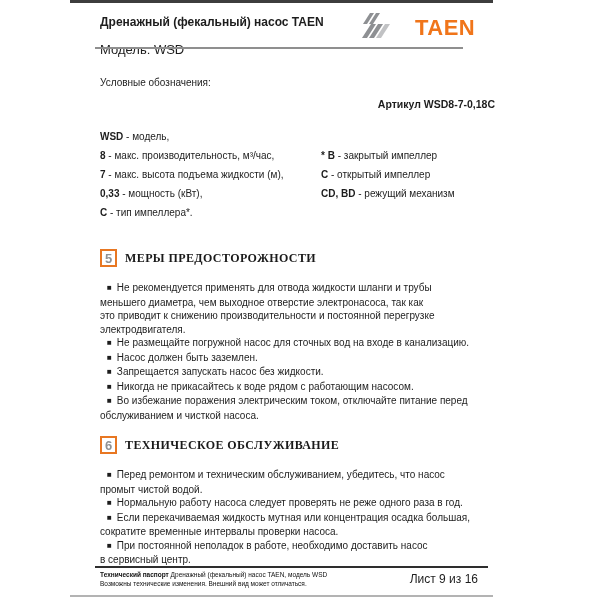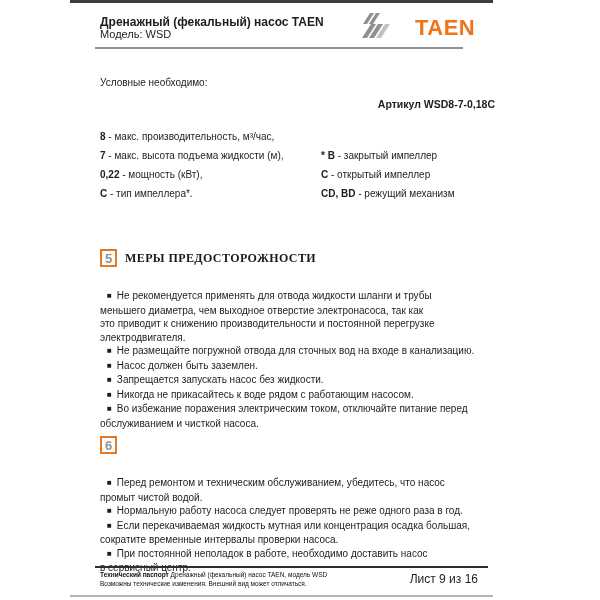--- a/index.html
+++ b/index.html
@@ -6,21 +6,21 @@
   .canvas{position:relative;width:600px;height:600px;background:#ffffff;overflow:hidden;
           font-family:"Liberation Sans", sans-serif;color:#1d1d1d;}
 
   
   .scan-bar-top{position:absolute;left:70px;top:0;width:423px;height:3px;background:#3d3d3d;}
   .scan-bar-bottom{position:absolute;left:70px;top:595px;width:423px;height:2px;background:#b3b3b3;}
 
   
   .header-left{position:absolute;left:100px;top:17px;line-height:10px;}
   .hdr-title{font-size:12px;font-weight:bold;}
-  .hdr-model{font-size:11px;margin-top:2px;}
+  .hdr-model{font-size:13px;margin-top:18px;}
   .logo{position:absolute;left:360px;top:12px;display:flex;align-items:center;gap:21px;}
   .logo-text{font-size:22px;font-weight:800;color:#F0751A;letter-spacing:0.5px;
              font-family:"Liberation Sans",sans-serif;transform:scaleY(1.02);}
   .header-rule{position:absolute;left:95px;top:47px;width:368px;height:2px;background:#8f8f8f;}
 
   
   .legend{position:absolute;left:100px;top:77px;width:395px;}
   .legend-heading{font-size:10px;}
   .legend-article{font-size:10.5px;font-weight:bold;margin-top:10px;text-align:right;}
   .legend-cols{position:relative;margin-top:17px;}
@@ -32,21 +32,21 @@
   
   .section{position:absolute;left:100px;width:395px;}
   .sec5{top:249px;}
   .sec6{top:436px;}
   .sec-head{display:flex;align-items:center;gap:8px;}
   .sec-num{width:13px;height:14px;border:2px solid #E87722;display:flex;align-items:center;
            justify-content:center;font-weight:bold;font-size:13px;color:#8f9193;
            text-shadow:-1px 0 #fff;background:#fff;}
   .sec-title{font-family:"Liberation Serif", serif;font-weight:bold;font-size:12px;
              letter-spacing:0.4px;color:#1a1a1a;}
-  .sec-body{margin-top:22px;}
+  .sec-body{margin-top:14px;}
   .bullet{margin:0;font-size:10px;line-height:13.5px;text-indent:7px;}
   .bullet .bmark{font-size:8px;display:inline-block;text-indent:0;margin-right:5px;
                  transform:translateY(-1px);}
   .btxt{white-space:pre-wrap;}
 
   
   .footer-rule{position:absolute;left:95px;top:566px;width:393px;height:2px;background:#2e2e2e;}
   .footer-left{position:absolute;left:100px;top:571px;font-size:6.5px;line-height:8.5px;color:#111;}
   .footer-bold{font-weight:bold;}
   .footer-page{position:absolute;left:398px;top:572px;width:80px;text-align:right;font-size:12px;}
@@ -74,60 +74,62 @@
           <path d="M16 26 L25 12 L30 12 L21 26 Z" opacity="0.55"></path>
         </g>
       </svg>
     </span>
     <span class="logo-text">TAEN</span>
   </div>
 
   <div class="header-rule"></div>
 
   <div class="legend">
-    <div class="legend-heading">Условные необходимо:</div>
+    <div class="legend-heading">Условные обозначения:</div>
     <div class="legend-article">Артикул WSD8-7-0,18C</div>
 
     <div class="legend-cols">
       <ul class="legend-list">
+        <li><span class="lkey">WSD</span><span> - модель,</span></li>
         <li><span class="lkey">8</span><span> - макс. производительность, м³/час,</span></li>
         <li><span class="lkey">7</span><span> - макс. высота подъема жидкости (м),</span></li>
-        <li><span class="lkey">0,22</span><span> - мощность (кВт),</span></li>
+        <li><span class="lkey">0,33</span><span> - мощность (кВт),</span></li>
         <li><span class="lkey">C</span><span> - тип импеллера*.</span></li>
       </ul>
       <ul class="legend-list legend-right">
         <li><span class="lkey">* B</span><span> - закрытый импеллер</span></li>
         <li><span class="lkey">C</span><span> - открытый импеллер</span></li>
         <li><span class="lkey">CD, BD</span><span> - режущий механизм</span></li>
       </ul>
     </div>
   </div>
 
   <div class="section sec5">
     <div class="sec-head">
       <span class="sec-num">5</span>
       <span class="sec-title">МЕРЫ ПРЕДОСТОРОЖНОСТИ</span>
     </div>
     <div class="sec-body">
       <p class="bullet"><span class="bmark">■</span><span class="btxt">Не рекомендуется применять для отвода жидкости шланги и трубы
 меньшего диаметра, чем выходное отверстие электронасоса, так как
 это приводит к снижению производительности и постоянной перегрузке
 электродвигателя.</span></p>
-      <p class="bullet"><span class="bmark">■</span><span class="btxt">Не размещайте погружной отвода для сточных вод на входе в канализацию.</span></p>
+      <p class="bullet"><span class="bmark">■</span><span class="btxt">Не размещайте погружной насос для сточных вод на входе в канализацию.</span></p>
       <p class="bullet"><span class="bmark">■</span><span class="btxt">Насос должен быть заземлен.</span></p>
       <p class="bullet"><span class="bmark">■</span><span class="btxt">Запрещается запускать насос без жидкости.</span></p>
       <p class="bullet"><span class="bmark">■</span><span class="btxt">Никогда не прикасайтесь к воде рядом с работающим насосом.</span></p>
       <p class="bullet"><span class="bmark">■</span><span class="btxt">Во избежание поражения электрическим током, отключайте питание перед
 обслуживанием и чисткой насоса.</span></p>
     </div>
   </div>
 
   <div class="section sec6">
     <div class="sec-head">
       <span class="sec-num">6</span>
+      <span class="sec-title">ТЕХНИЧЕСКОЕ ОБСЛУЖИВАНИЕ</span>
     </div>
     <div class="sec-body">
       <p class="bullet"><span class="bmark">■</span><span class="btxt">Перед ремонтом и техническим обслуживанием, убедитесь, что насос
 промыт чистой водой.</span></p>
       <p class="bullet"><span class="bmark">■</span><span class="btxt">Нормальную работу насоса следует проверять не реже одного раза в год.</span></p>
       <p class="bullet"><span class="bmark">■</span><span class="btxt">Если перекачиваемая жидкость мутная или концентрация осадка большая,
 сократите временные интервалы проверки насоса.</span></p>
       <p class="bullet"><span class="bmark">■</span><span class="btxt">При постоянной неполадок в работе, необходимо доставить насос
 в сервисный центр.</span></p>
     </div>

